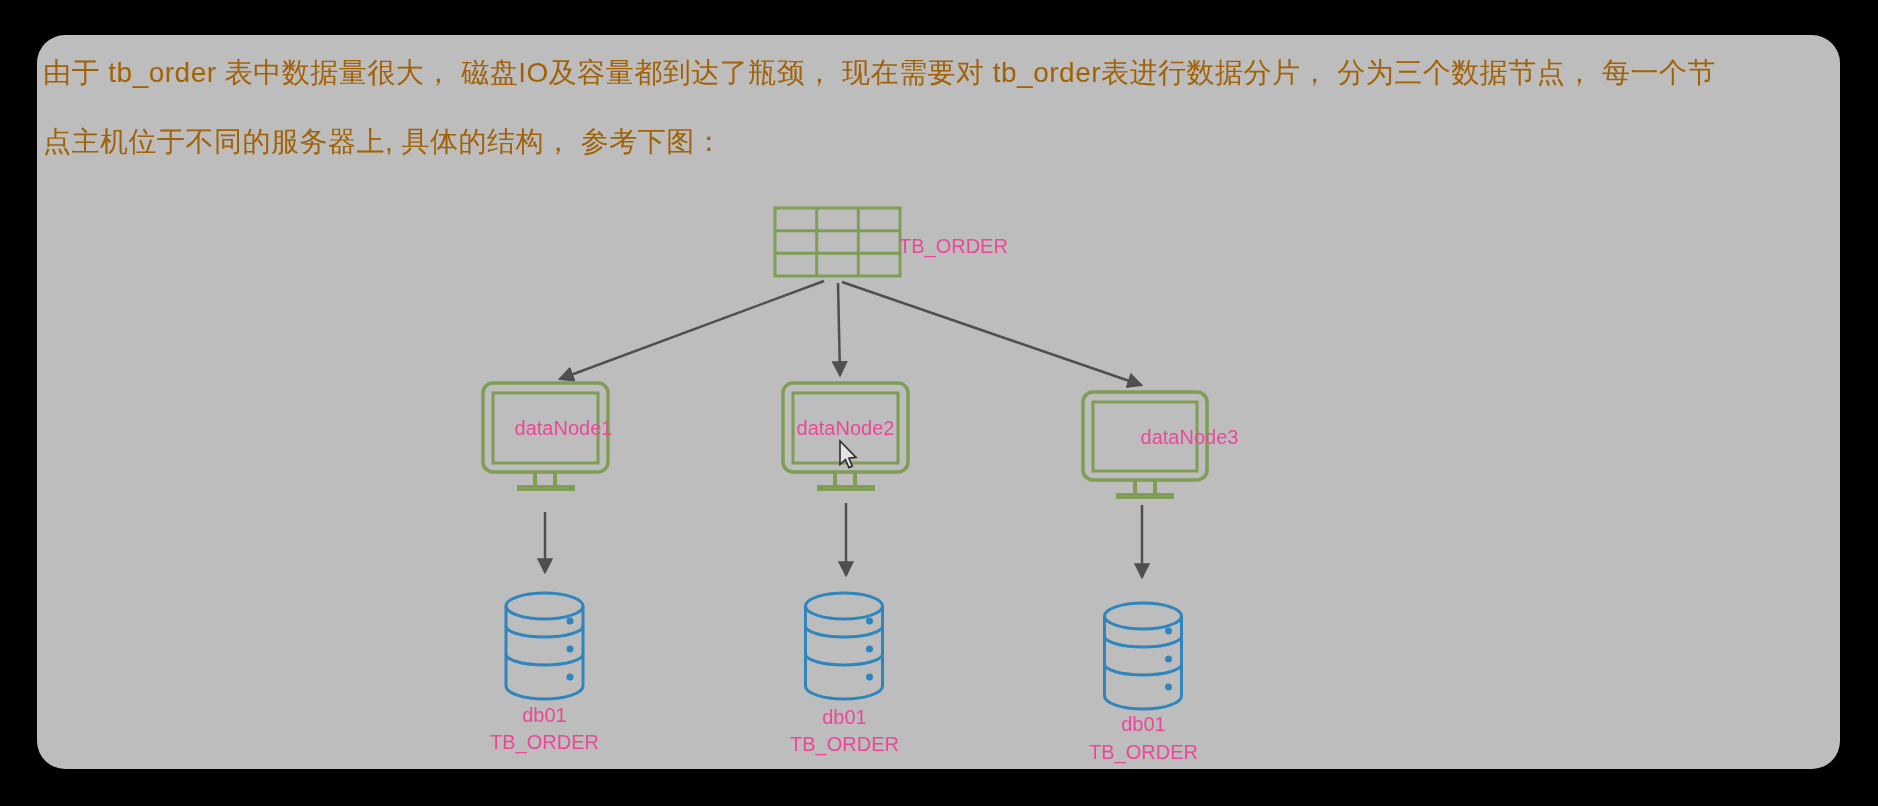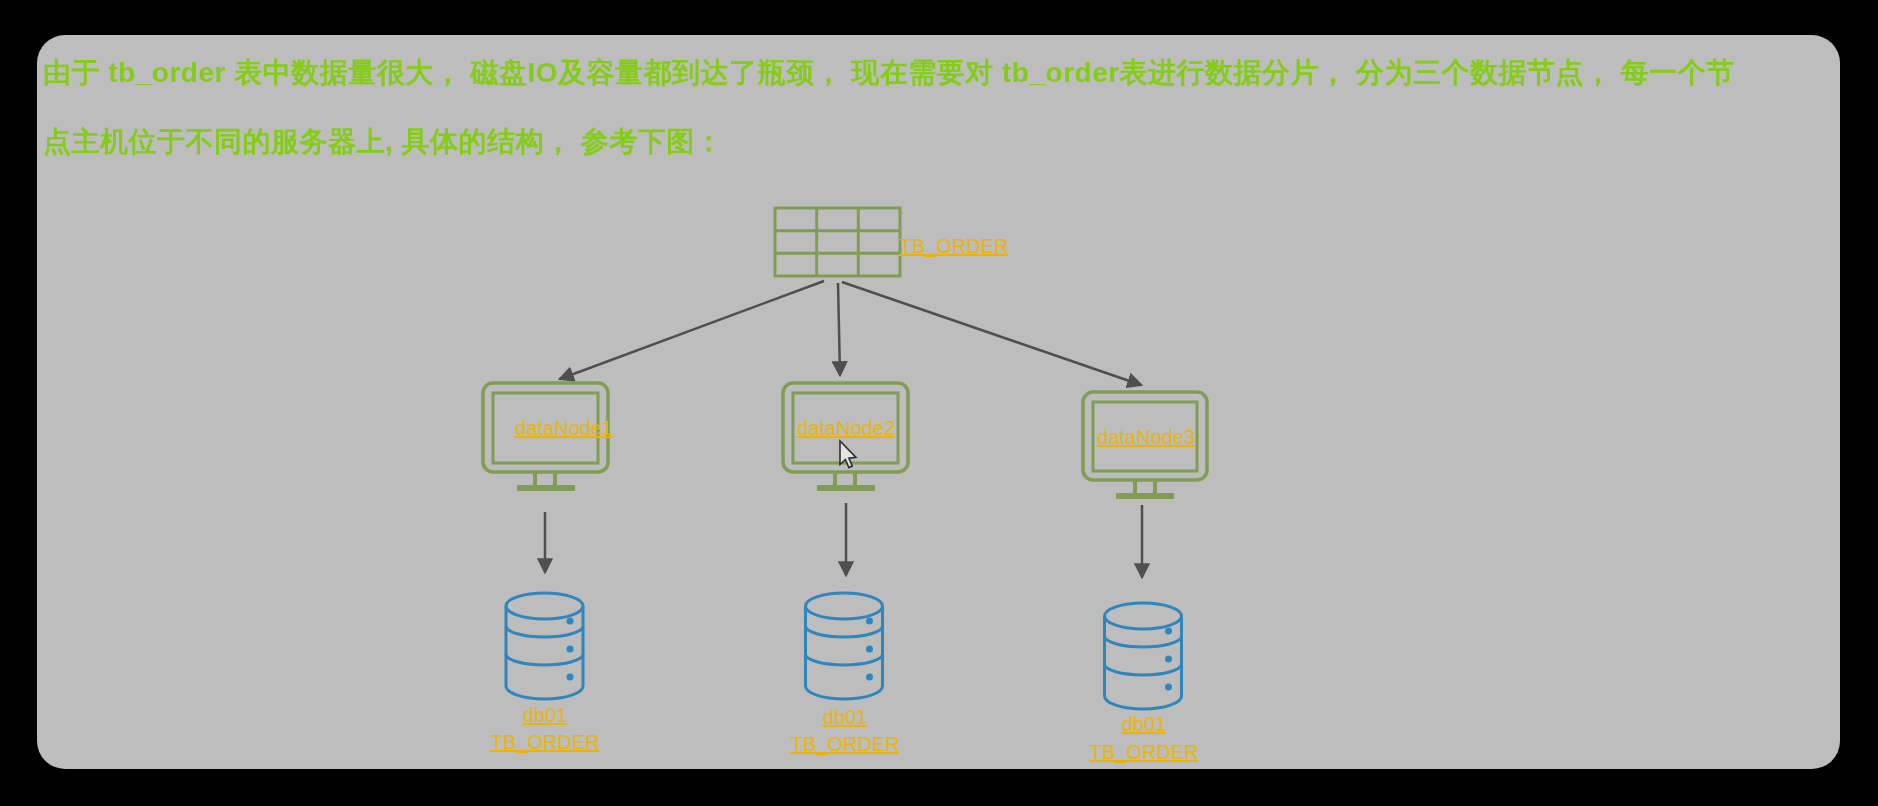--- a/index.html
+++ b/index.html
@@ -1,24 +1,24 @@
 <!DOCTYPE html>
 <html><head>
 <meta charset="utf-8">
 <style>
   html,body{margin:0;padding:0;background:#000;}
   body{font-family:"Liberation Sans","DejaVu Sans",sans-serif;}
   .stage{position:relative;width:1878px;height:806px;background:#000;overflow:hidden;}
   .panel{position:absolute;left:37px;top:35px;width:1803px;height:734px;
          background:#bdbdbd;border-radius:28px;}
-  .intro{position:absolute;left:43px;top:38px;width:1800px;color:#84cc16;
-         font-size:28px;line-height:69px;letter-spacing:0.5px;font-weight:bold;}
+  .intro{position:absolute;left:43px;top:38px;width:1800px;color:#a16207;
+         font-size:28px;line-height:69px;letter-spacing:0.5px;}
   .intro .line{white-space:nowrap;}
   .dsvg{position:absolute;left:0;top:0;}
-  .lbl{position:absolute;color:#eab308;font-size:20px;white-space:nowrap;text-decoration:underline;}
+  .lbl{position:absolute;color:#ec4899;font-size:20px;white-space:nowrap;}
   .lbl.center{text-align:center;width:125px;}
 </style>
 </head>
 <body>
 
 <div class="stage">
 
   <div class="panel"></div>
 
   <div class="intro">
@@ -107,21 +107,21 @@
     <g>
       <path d="M 840,441 L 840,464.5 L 845.4,459.5 L 848.9,467.6 L 852.3,466.1
                L 848.9,458.1 L 856,457.4 Z" fill="#e4e4e4" stroke="#2f2f2f" stroke-width="1.6"></path>
     </g>
   </svg>
 
   <div class="lbl" style="left:899px;top:235px;">TB_ORDER</div>
 
   <div class="lbl center" style="left:501px;top:417px;">dataNode1</div>
   <div class="lbl center" style="left:783px;top:417px;text-align:center;">dataNode2</div>
-  <div class="lbl center" style="left:1083px;top:426px;">dataNode3</div>
+  <div class="lbl center" style="left:1083px;top:426px;padding-left:44px;">dataNode3</div>
 
   <div class="lbl center" style="left:482px;top:704px;">db01</div>
   <div class="lbl center" style="left:482px;top:731px;">TB_ORDER</div>
 
   <div class="lbl center" style="left:782px;top:706px;">db01</div>
   <div class="lbl center" style="left:782px;top:733px;">TB_ORDER</div>
 
   <div class="lbl center" style="left:1081px;top:713px;">db01</div>
   <div class="lbl center" style="left:1081px;top:741px;">TB_ORDER</div>
 

